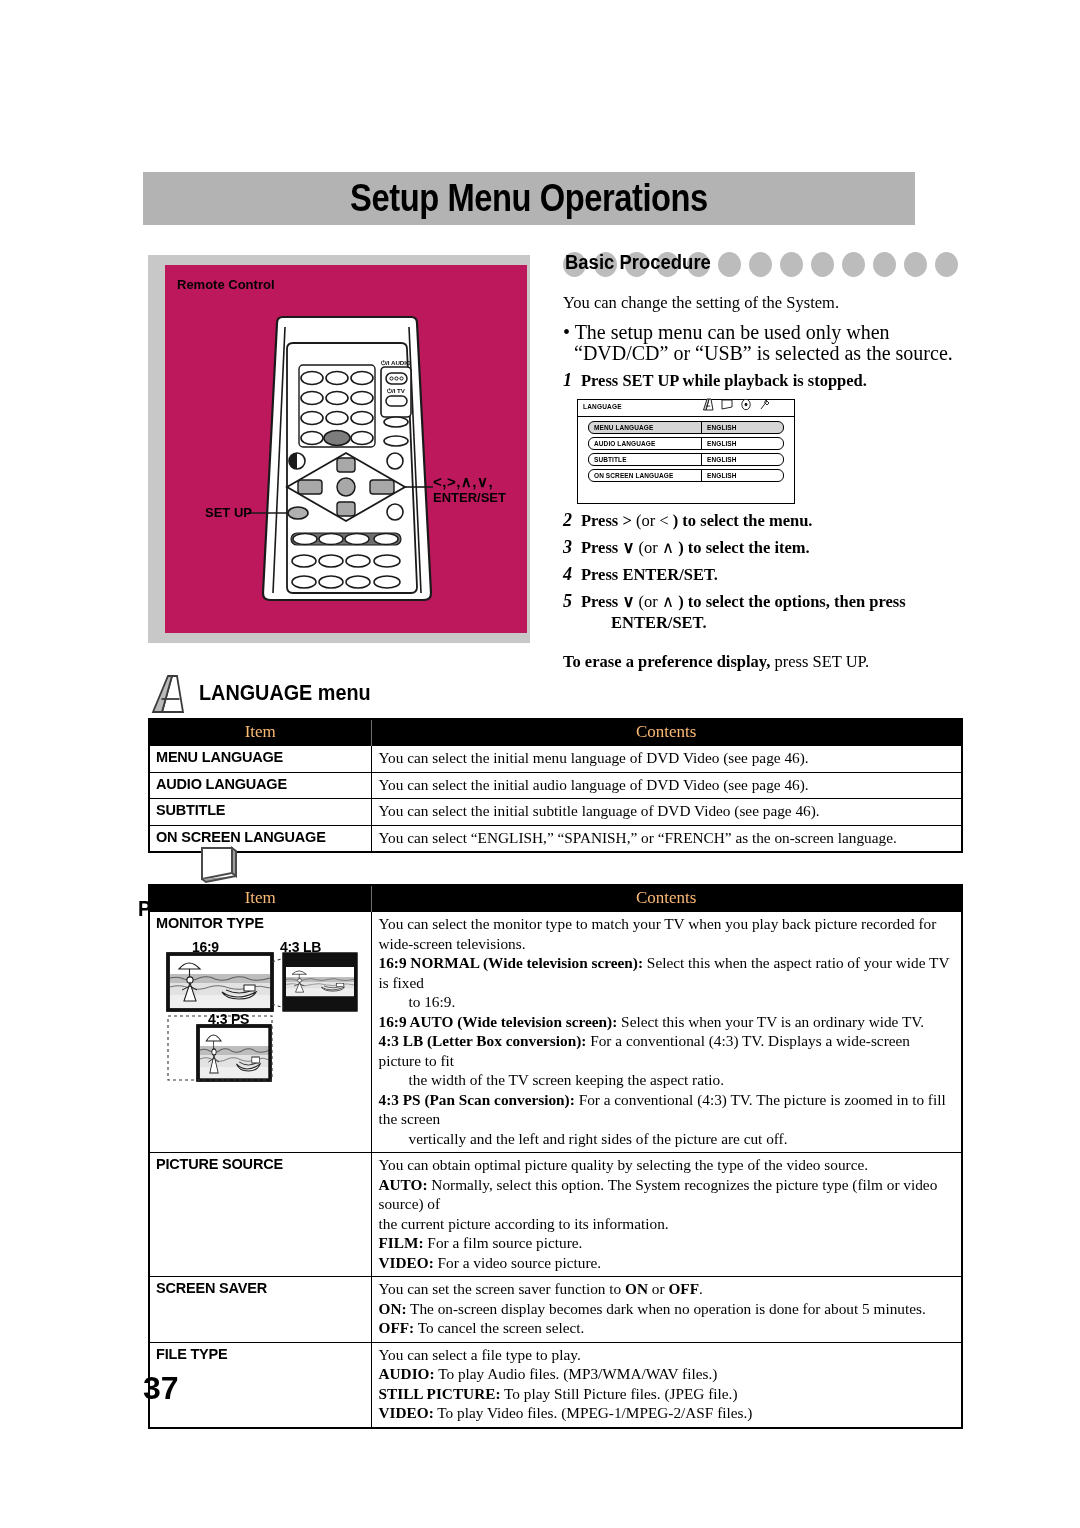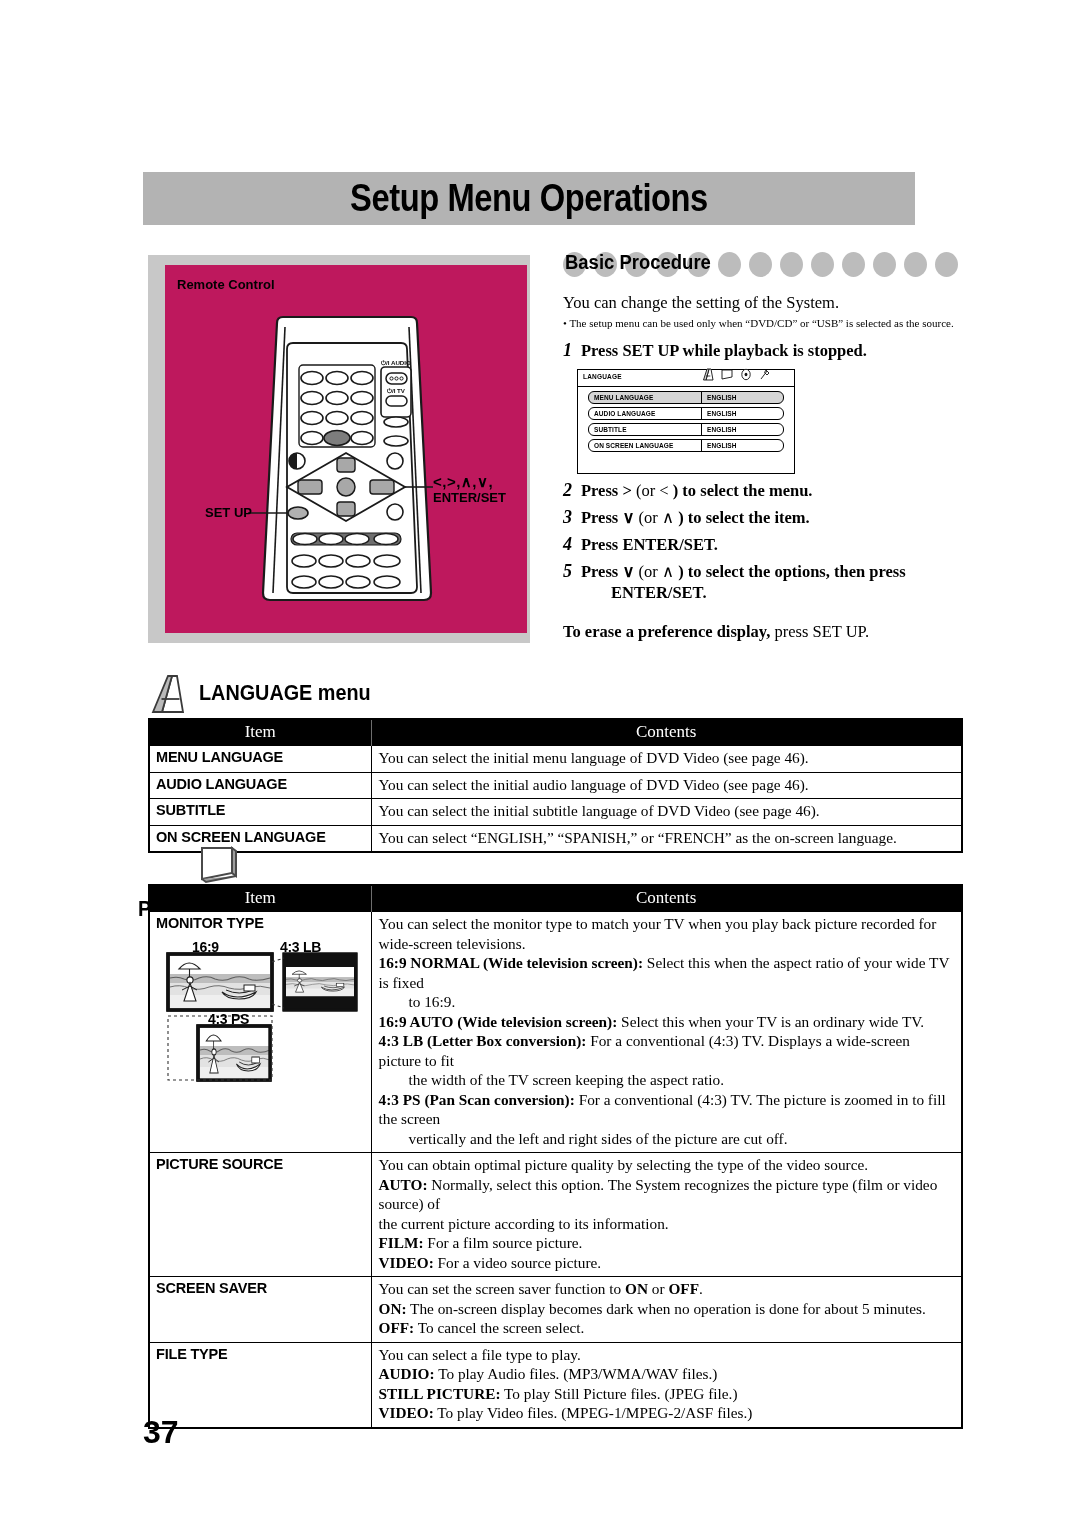--- a/index.html
+++ b/index.html
@@ -117,22 +117,22 @@
     transform: scaleX(0.88);
     transform-origin: left top;
     white-space: nowrap;
   }
   .bp-intro {
     margin-top: 10px;
     font-size: 16.5px;
     line-height: 21px;
   }
   .bp-bullet {
-    margin-top: 0;
-    font-size: 11px;
+    margin-top: 9px;
+    font-size: 20px;
     line-height: 21px;
     padding-left: 11px;
     text-indent: -11px;
   }
   .step {
     margin-top: 6px;
     font-size: 16.5px;
     line-height: 21px;
     font-weight: bold;
     padding-left: 24px;
@@ -242,21 +242,21 @@
   
   .tbl {
     position: absolute;
     border-collapse: collapse;
     border: 2.5px solid #000;
     background: #fff;
     table-layout: fixed;
   }
   .tbl th {
     background: #000;
-    color: #ffffff;
+    color: #fdba74;
     font-family: "Liberation Serif", serif;
     font-weight: normal;
     font-size: 17px;
     padding: 2px 0 3px 0;
     text-align: center;
     border-right: 1px solid #6e6e6e;
   }
   .tbl th:last-child { border-right: none; }
   .tbl td {
     border: 1.2px solid #000;
@@ -296,21 +296,20 @@
   }
 
   
   .page-num {
     position: absolute;
     left: 143px;
     top: 1370px;
     font-family: "Liberation Sans", sans-serif;
     font-weight: bold;
     font-size: 32px;
-    margin-top: 44px;
   }
 </style>
 </head>
 <body>
 
 <div class="title-banner">
   <span class="title-text">Setup Menu Operations</span>
 </div>
 
 <div class="remote-panel">

